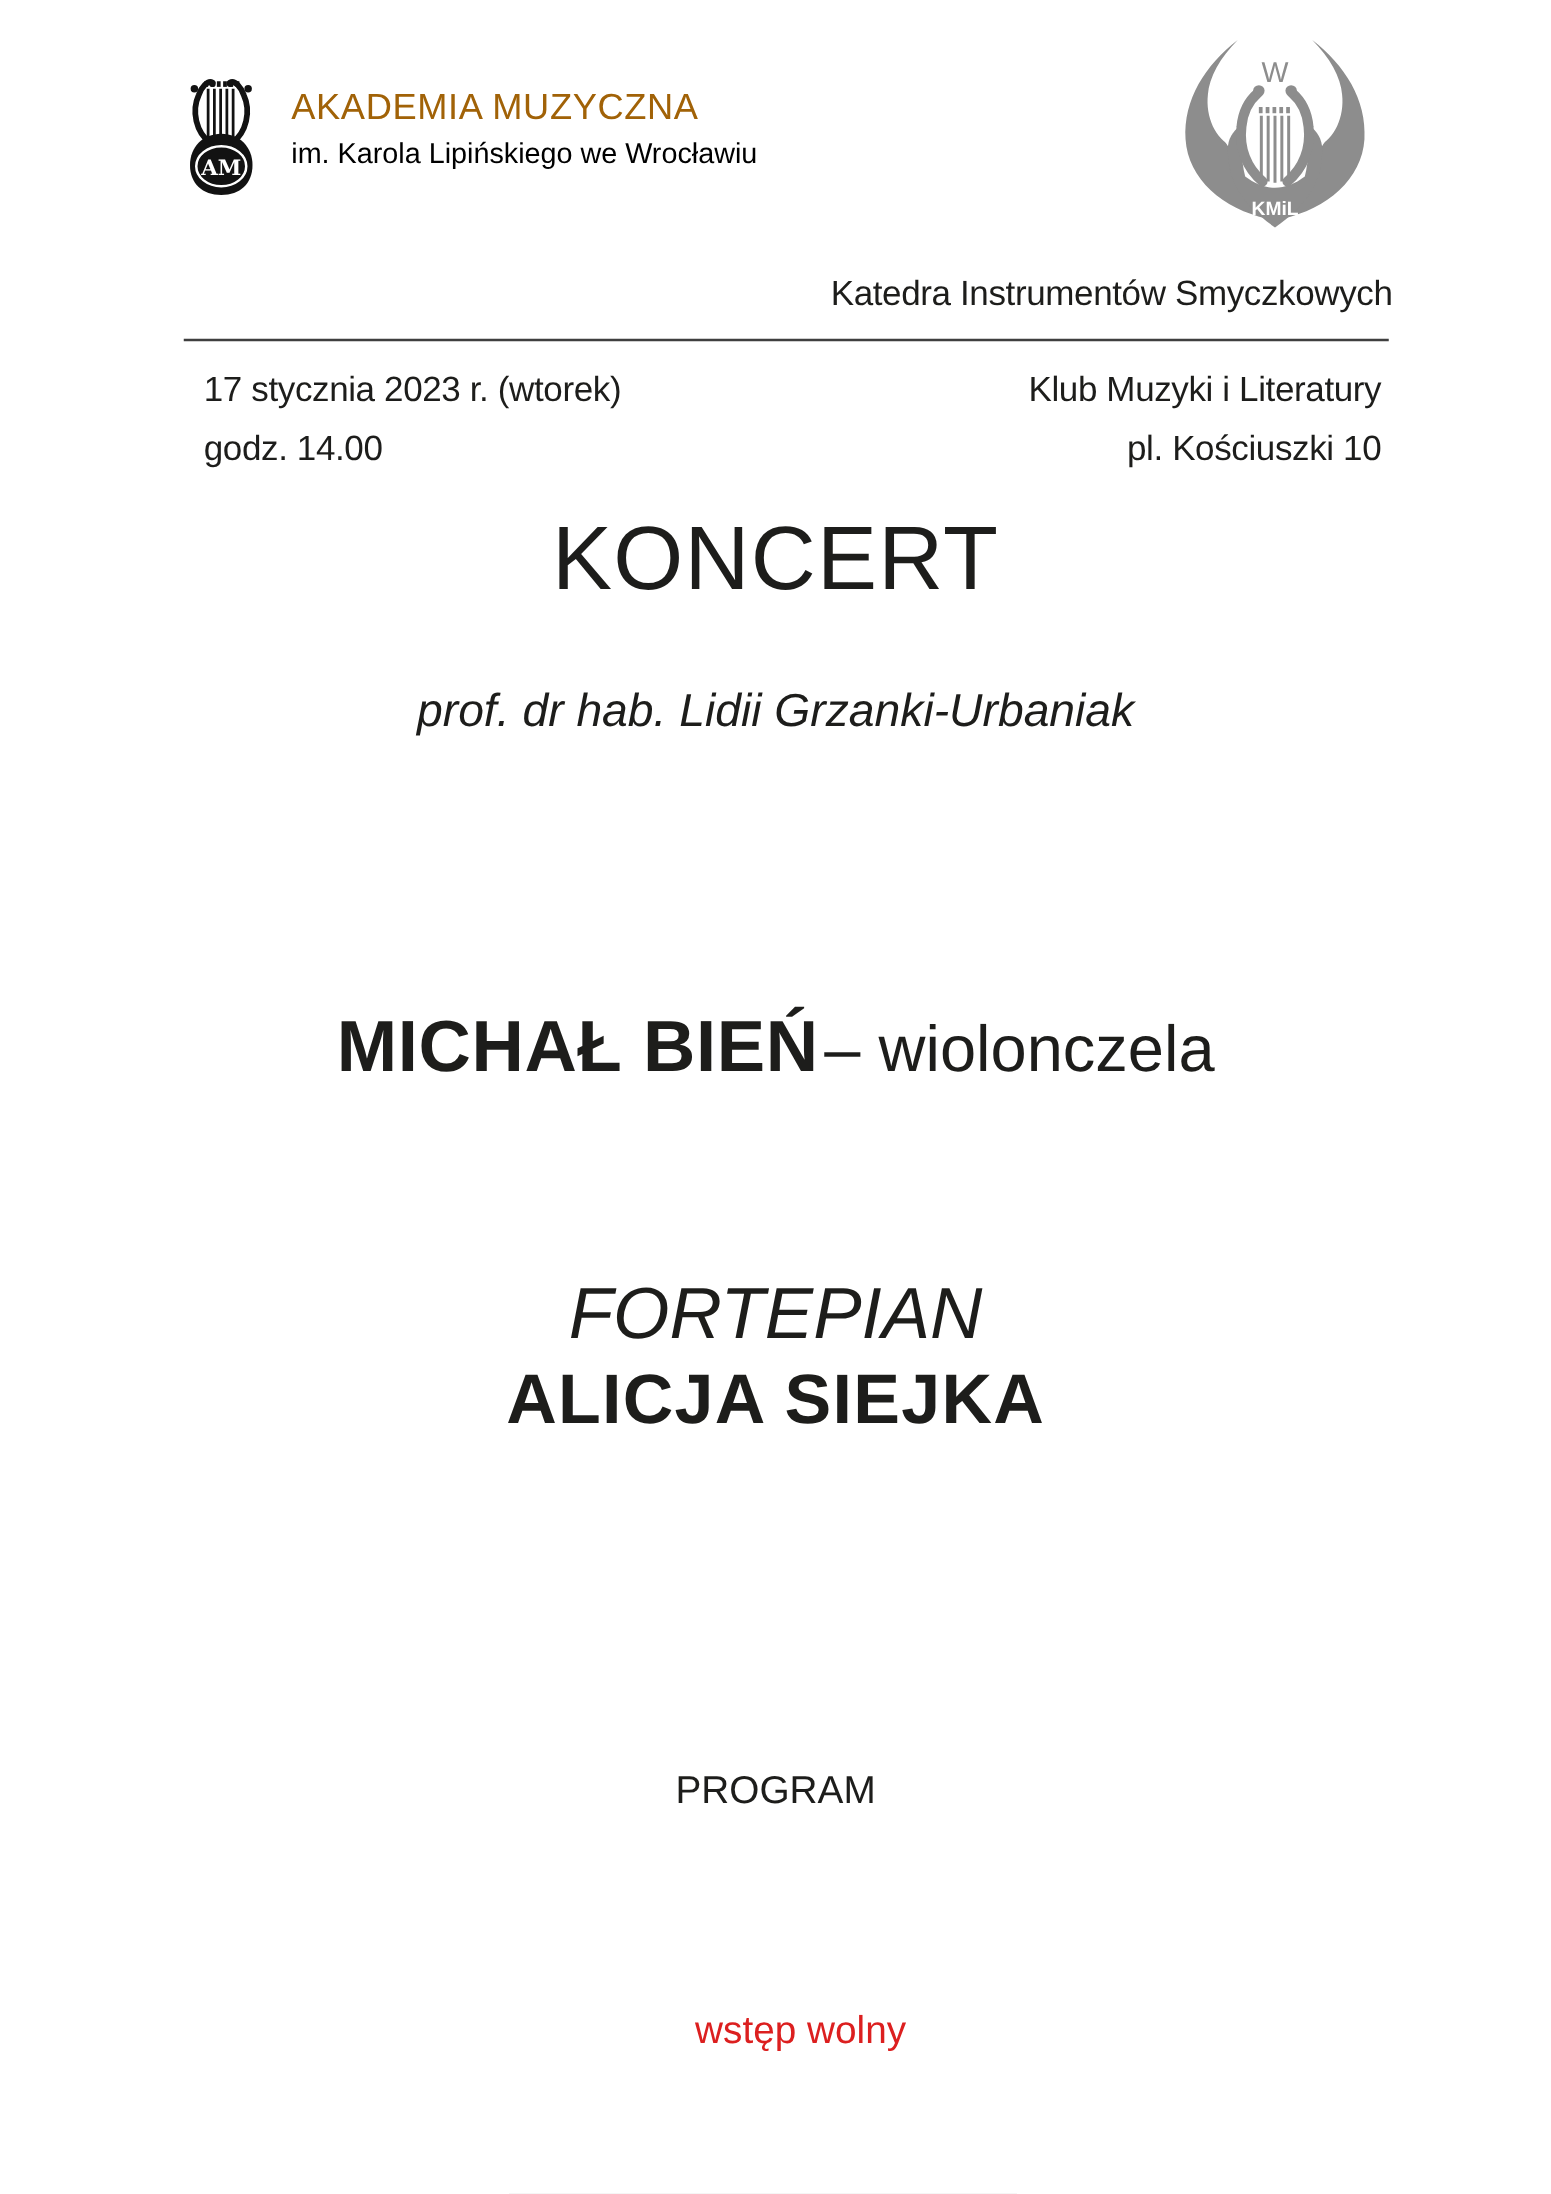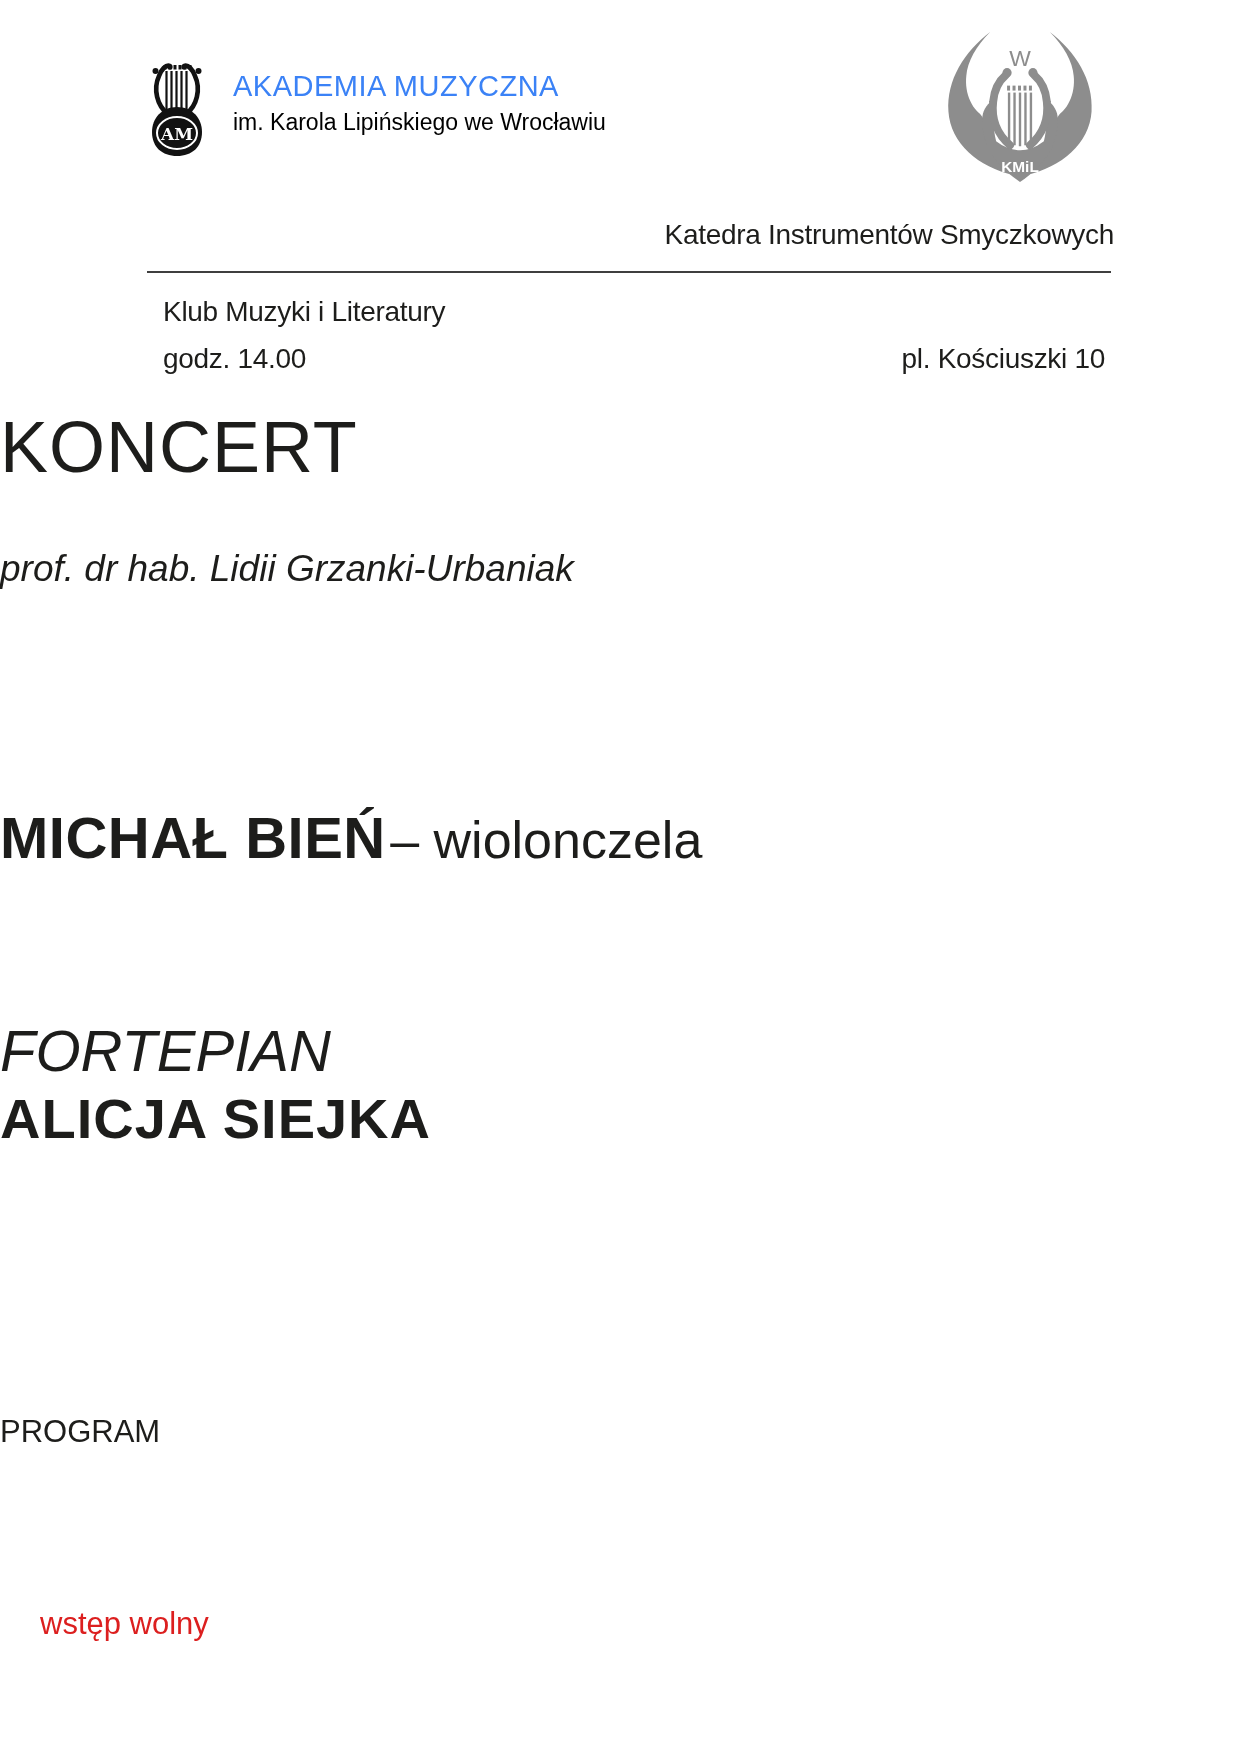--- a/index.html
+++ b/index.html
@@ -16,21 +16,21 @@
   }
   .abs { position: absolute; }
 
   
   .logo-am { left: 146px; top: 56px; }
   .academy-text { left: 233px; top: 70px; }
   .academy-name {
     font-size: 29px;
     font-weight: 500;
     letter-spacing: 0.5px;
-    color: #3b82f6;
+    color: #a16207;
   }
   .academy-sub {
     font-size: 23px;
     margin-top: 6px;
     color: #000000;
   }
   .logo-kmil { left: 930px; top: 22px; }
 
   .katedra {
     right: 127px; top: 219px;
@@ -48,20 +48,21 @@
     justify-content: space-between;
     font-size: 28px;
     letter-spacing: -0.3px;
   }
   .info-row-1 { top: 296px; }
   .info-row-2 { top: 343px; }
 
   
   .center-line {
     left: 0; width: 100%;
+    text-align: center;
   }
 
   .koncert-title {
     top: 406px;
     font-size: 72px;
     font-weight: 400;
     letter-spacing: 1px;
   }
   .subtitle {
     font-style: italic;
@@ -183,20 +184,21 @@
 
       <text x="90" y="151" text-anchor="middle" font-family="Liberation Sans, sans-serif" font-size="15.5" font-weight="bold" fill="#ffffff">KMiL</text>
     </svg>
   </div>
 
   <div class="abs katedra">Katedra Instrumentów Smyczkowych</div>
 
   <div class="abs rule"></div>
 
   <div class="abs info-row info-row-1">
+    <span>17 stycznia 2023 r. (wtorek)</span>
     <span>Klub Muzyki i Literatury</span>
   </div>
   <div class="abs info-row info-row-2">
     <span>godz. 14.00</span>
     <span>pl. Kościuszki 10</span>
   </div>
 
   <div class="abs center-line koncert-title">KONCERT</div>
 
   <div class="abs center-line subtitle subtitle-2">prof. dr hab. Lidii Grzanki-Urbaniak</div>

